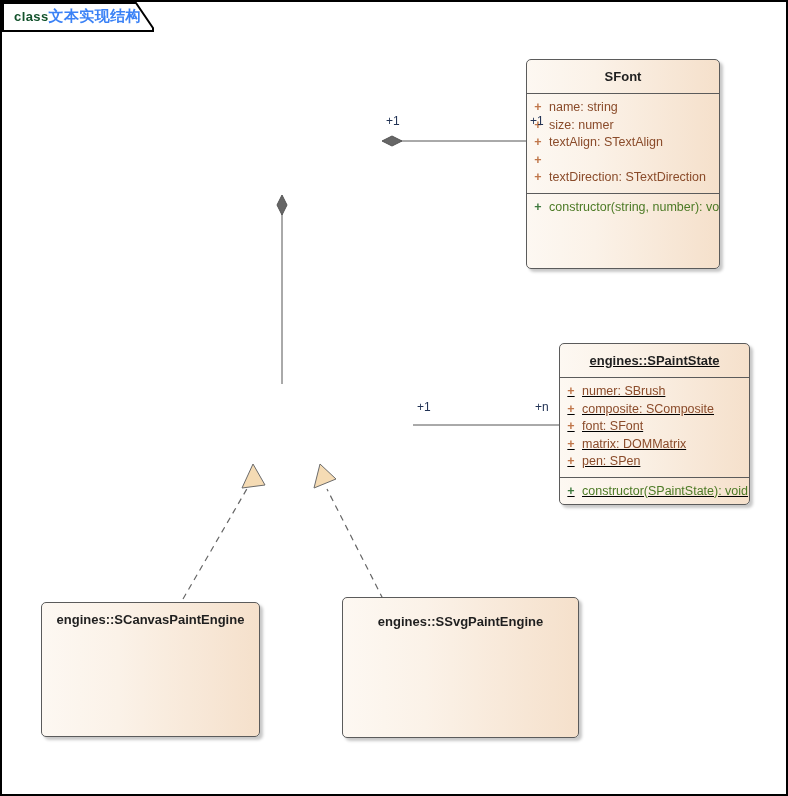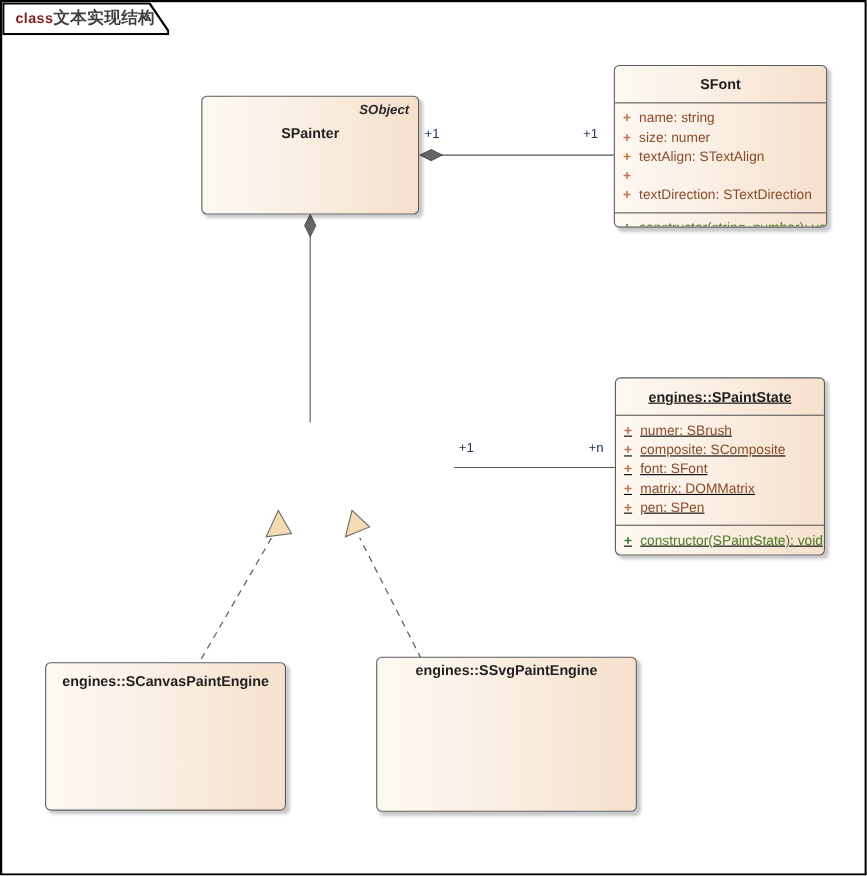--- a/index.html
+++ b/index.html
@@ -36,26 +36,26 @@
   #frame-tab .tab-text {
     position: absolute;
     left: 12px;
     top: 5px;
     font-size: 14px;
     font-weight: bold;
     white-space: nowrap;
     letter-spacing: 0.4px;
   }
   #frame-tab .kw {
-    color: #7f1d1d;
+    color: #14532d;
     font-weight: bold;
     font-size: 13px;
   }
   #frame-tab .zh {
-    color: #404040;
+    color: #3b82f6;
     font-weight: bold;
     font-size: 15px;
   }
 
   
   #connector-layer {
     position: absolute;
     left: 0;
     top: 0;
     width: 788px;
@@ -155,28 +155,22 @@
 
   <div id="frame-tab">
     <svg width="152" height="30" viewBox="0 0 152 30">
       <path d="M1,1 L134,1 L151,26 L151,29 L1,29 Z" fill="#ffffff" stroke="#000000" stroke-width="2"></path>
     </svg>
     <div class="tab-text">
       <span class="kw">class</span><span class="zh">文本实现结构</span>
     </div>
   </div>
 
-  <div class="uml-class" id="box-spainter" style="left:181px; top:85px; width:198px; height:108px;">
-    <div class="compartment">
-      <span class="stereotype">SObject</span>
-      <div class="class-title" style="padding-top:25px;">SPainter</div>
-    </div>
-  </div>
-
-  <div class="uml-class" id="box-sfont" style="left:556px; top:57px; width:194px; height:148px;">
+
+  <div class="uml-class" id="box-sfont" style="left:524px; top:57px; width:194px; height:210px;">
     <div class="compartment">
       <div class="class-title">SFont</div>
     </div>
     <div class="sep"></div>
     <div class="member-list">
       <div class="member attr">
         <span class="vis">+</span>
         <span class="txt">name: string</span>
       </div>
       <div class="member attr">
@@ -242,21 +236,21 @@
   </div>
 
   <div class="uml-class" id="box-scanvaspaintengine" style="left:39px; top:600px; width:219px; height:135px;">
     <div class="compartment">
       <div class="class-title" style="">engines::SCanvasPaintEngine</div>
     </div>
   </div>
 
   <div class="uml-class" id="box-ssvgpaintengine" style="left:340px; top:595px; width:237px; height:141px;">
     <div class="compartment">
-      <div class="class-title" style="padding-top:4px;">engines::SSvgPaintEngine</div>
+      <div class="class-title" style="padding-top:16px;">engines::SSvgPaintEngine</div>
     </div>
   </div>
 
   <div class="mult-label" style="left:384px; top:112px;">+1</div>
   <div class="mult-label" style="left:528px; top:112px;">+1</div>
 
   <div class="mult-label" style="left:415px; top:398px;">+1</div>
   <div class="mult-label" style="left:533px; top:398px;">+n</div>
 
 </div>

